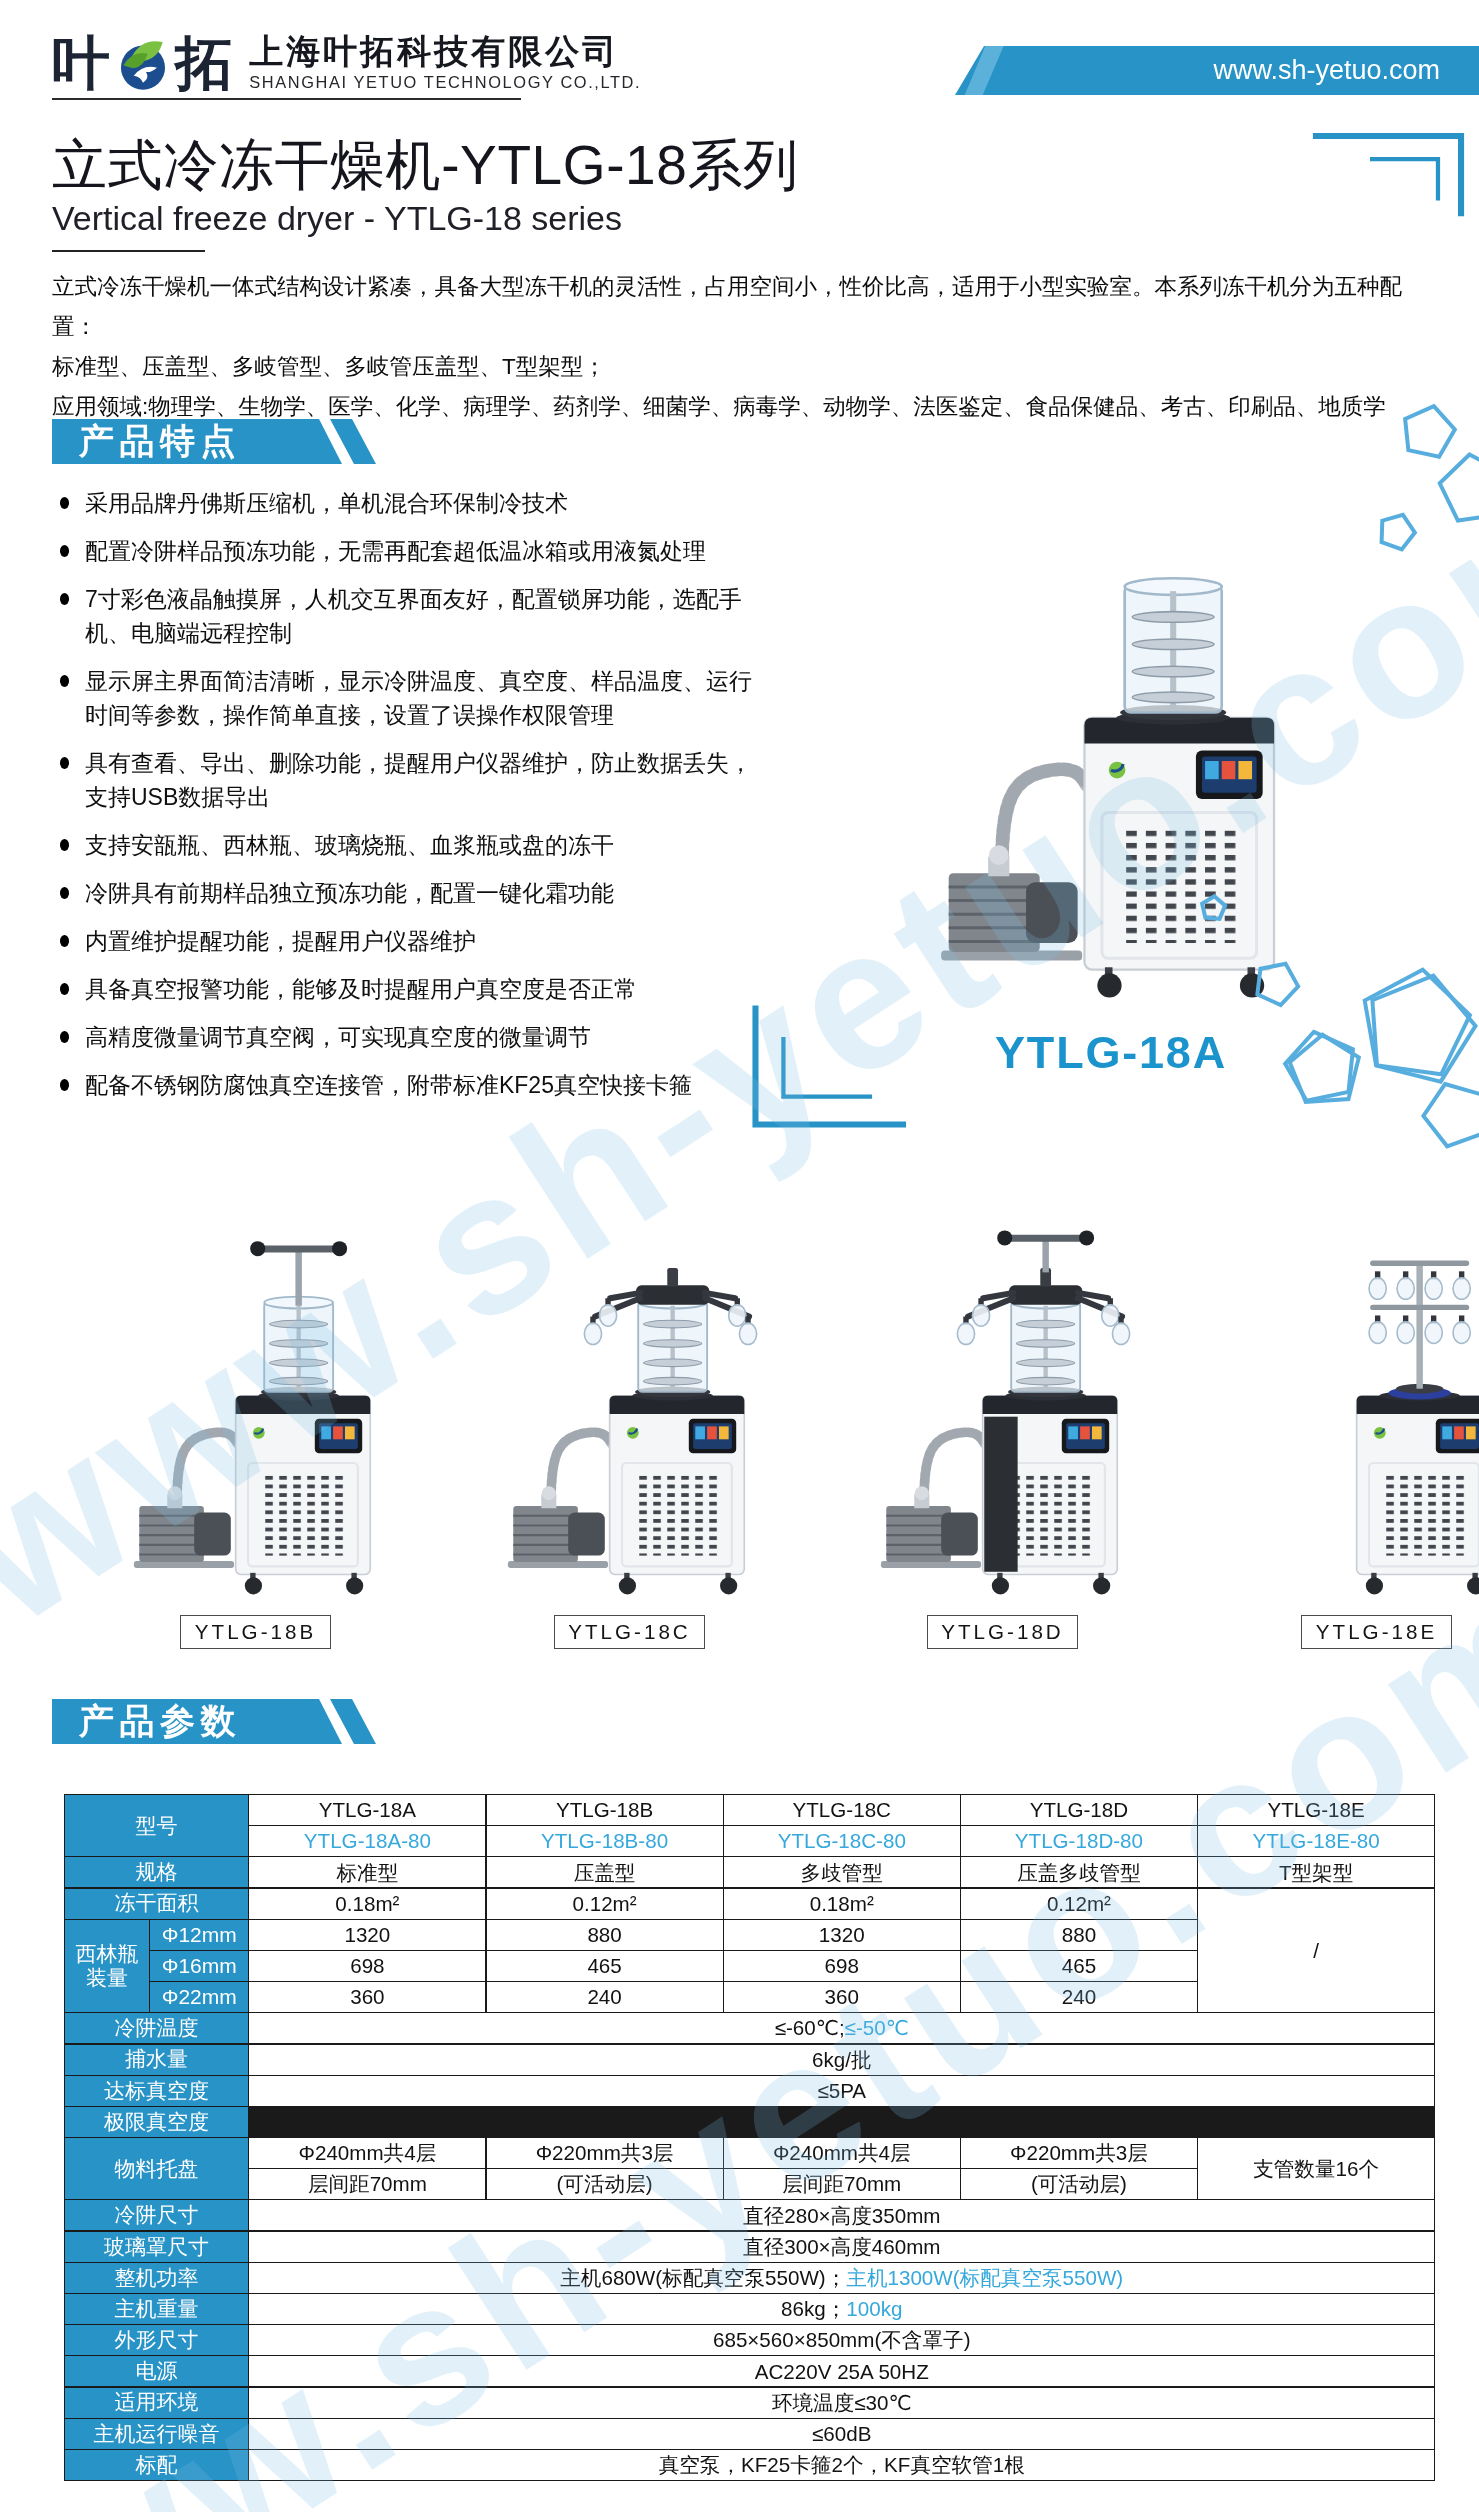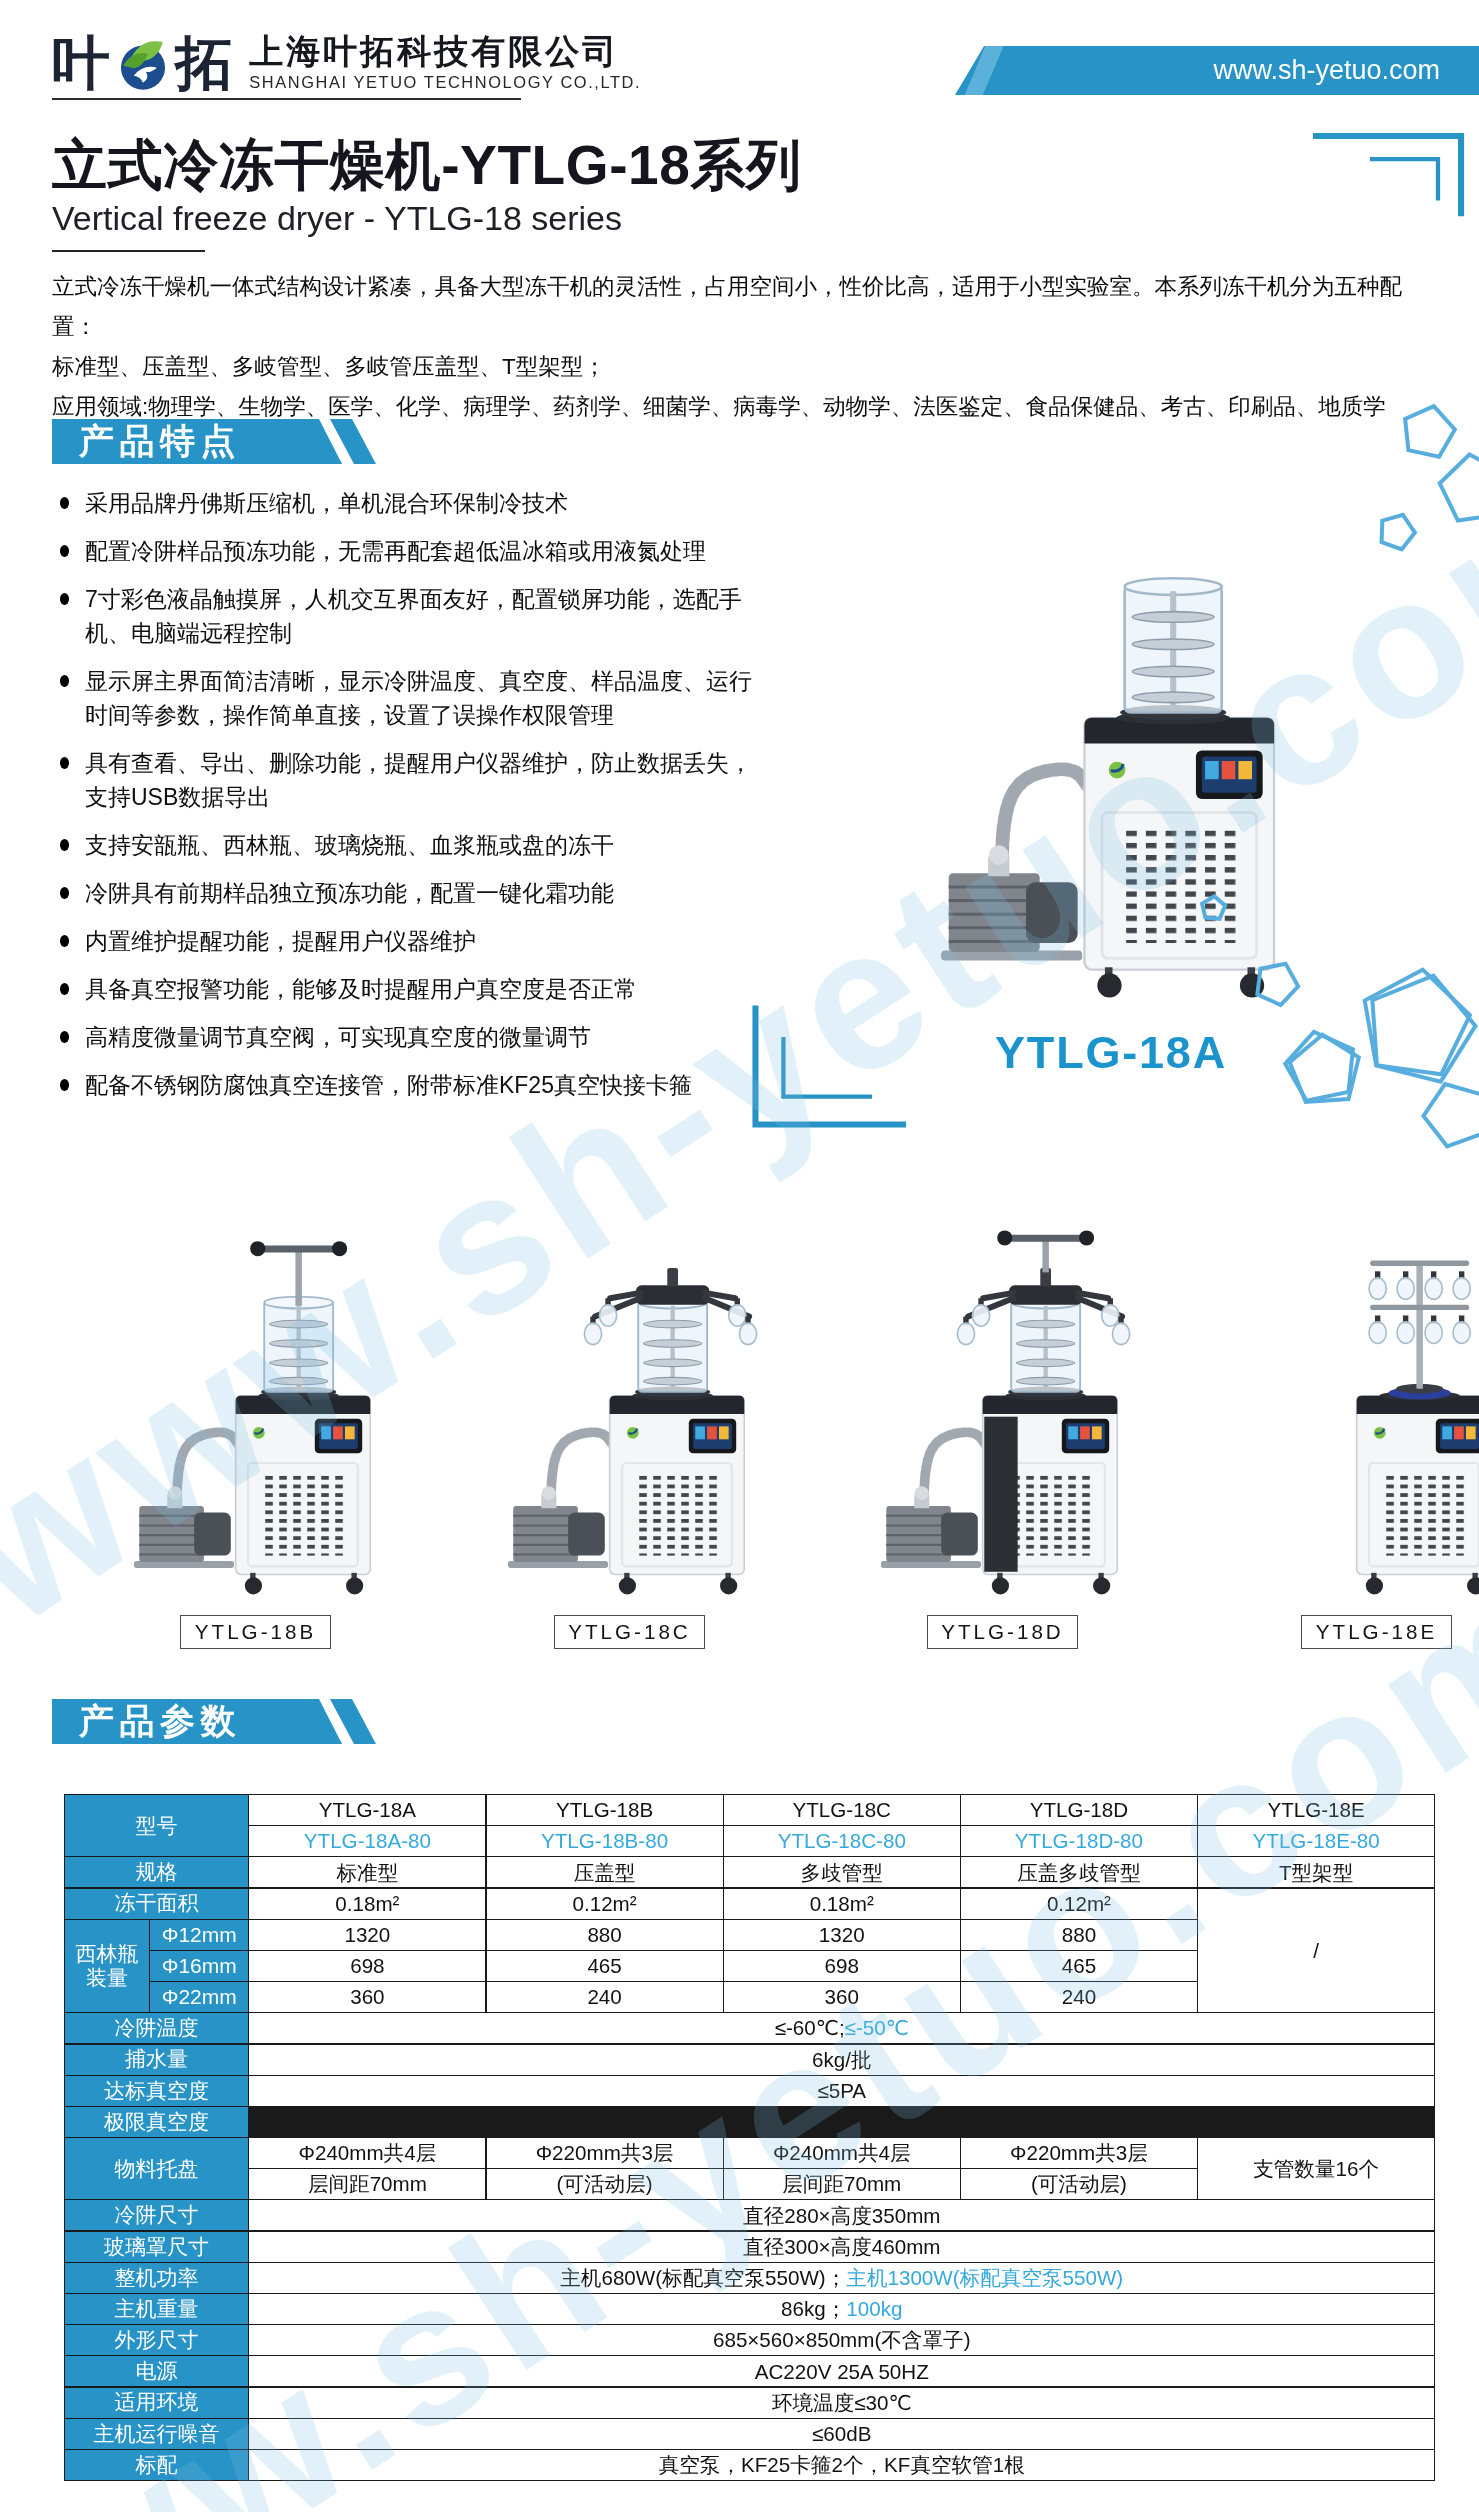--- a/index.html
+++ b/index.html
@@ -20,21 +20,21 @@
   .company-cn{font-size:34px;font-weight:800;color:#16181f;letter-spacing:3px;line-height:1.1;}
   .company-en{font-size:16.4px;color:#26262c;letter-spacing:1.6px;margin-top:3.6px;}
   .header-rule{position:absolute;left:52px;top:98px;width:469px;height:1.8px;background:#2b2b2b;z-index:3;}
   .web-bar{position:absolute;left:955px;top:46px;right:0;height:49px;background:#2793c6;
       clip-path:polygon(29px 0,100% 0,100% 100%,0 100%);display:flex;align-items:center;
       justify-content:flex-end;padding-right:40px;color:#fff;font-size:27px;z-index:3;}
   .web-bar::before{content:"";position:absolute;left:9.7px;top:0;width:39px;height:100%;
       background:#5cb1da;clip-path:polygon(20.6px 0,39px 0,18px 100%,0 100%);}
 
   
-  .t-cn{position:absolute;left:52px;top:129px;font-size:55px;font-weight:700;color:#15151d;letter-spacing:0.6px;z-index:3;}
+  .t-cn{position:absolute;left:52px;top:129px;font-size:55px;font-weight:400;color:#15151d;letter-spacing:0.6px;z-index:3;}
   .t-en{position:absolute;left:52px;top:199px;font-size:34px;color:#202028;z-index:3;}
   .t-rule{position:absolute;left:52px;top:250px;width:153px;height:2.4px;background:#232323;z-index:3;}
   .intro{position:absolute;left:52px;top:267px;width:1391px;font-size:22.5px;line-height:40px;color:#0d0d0d;z-index:3;}
 
   
   .banner{position:absolute;left:52px;width:377px;height:45px;color:#fff;z-index:4;}
   .banner .shape{position:absolute;inset:0;background:#2793c6;clip-path:polygon(0 0,267px 0,290px 100%,0 100%);}
   .banner .stripe{position:absolute;inset:0;background:#2793c6;clip-path:polygon(278px 0,300px 0,324px 100%,302px 100%);}
   .banner .txt{position:absolute;left:27px;top:0;height:100%;display:flex;align-items:center;
       font-size:35px;font-weight:bold;letter-spacing:5.5px;}

